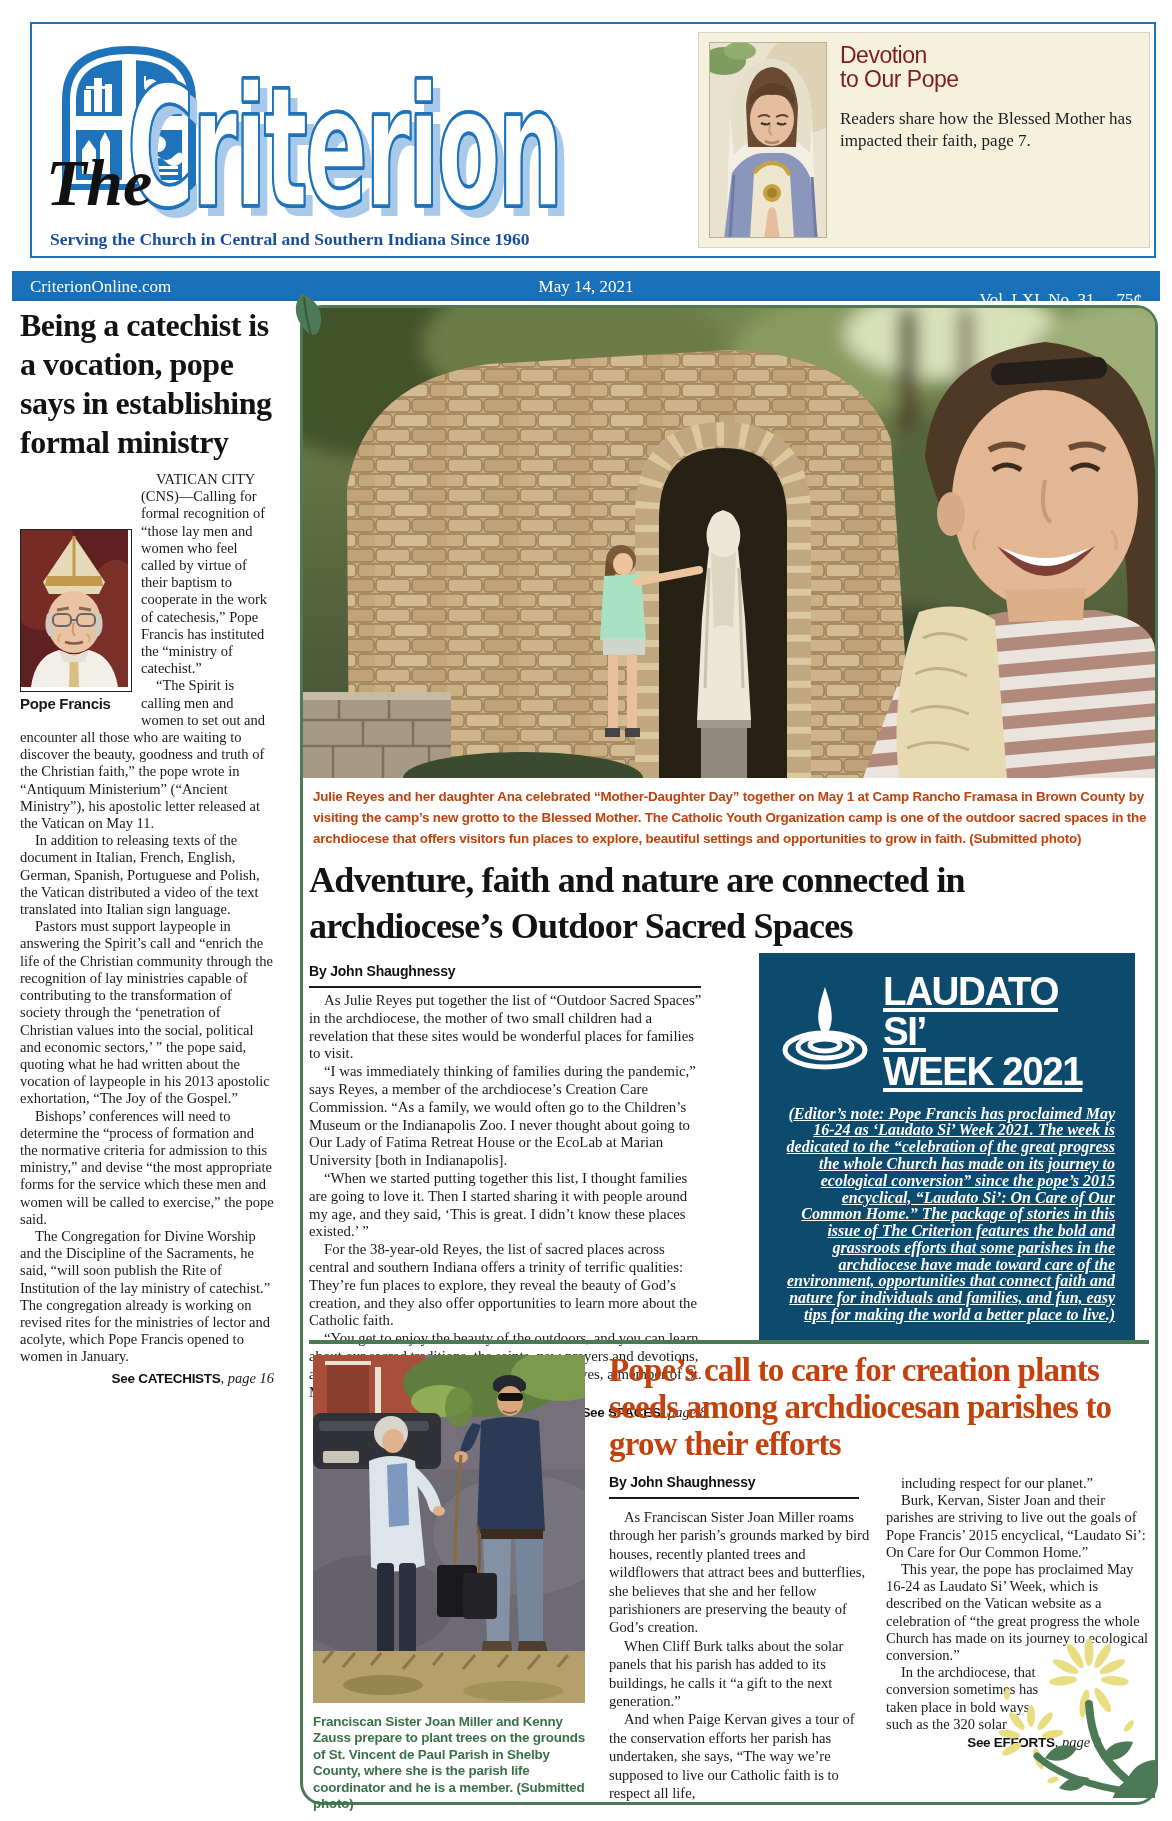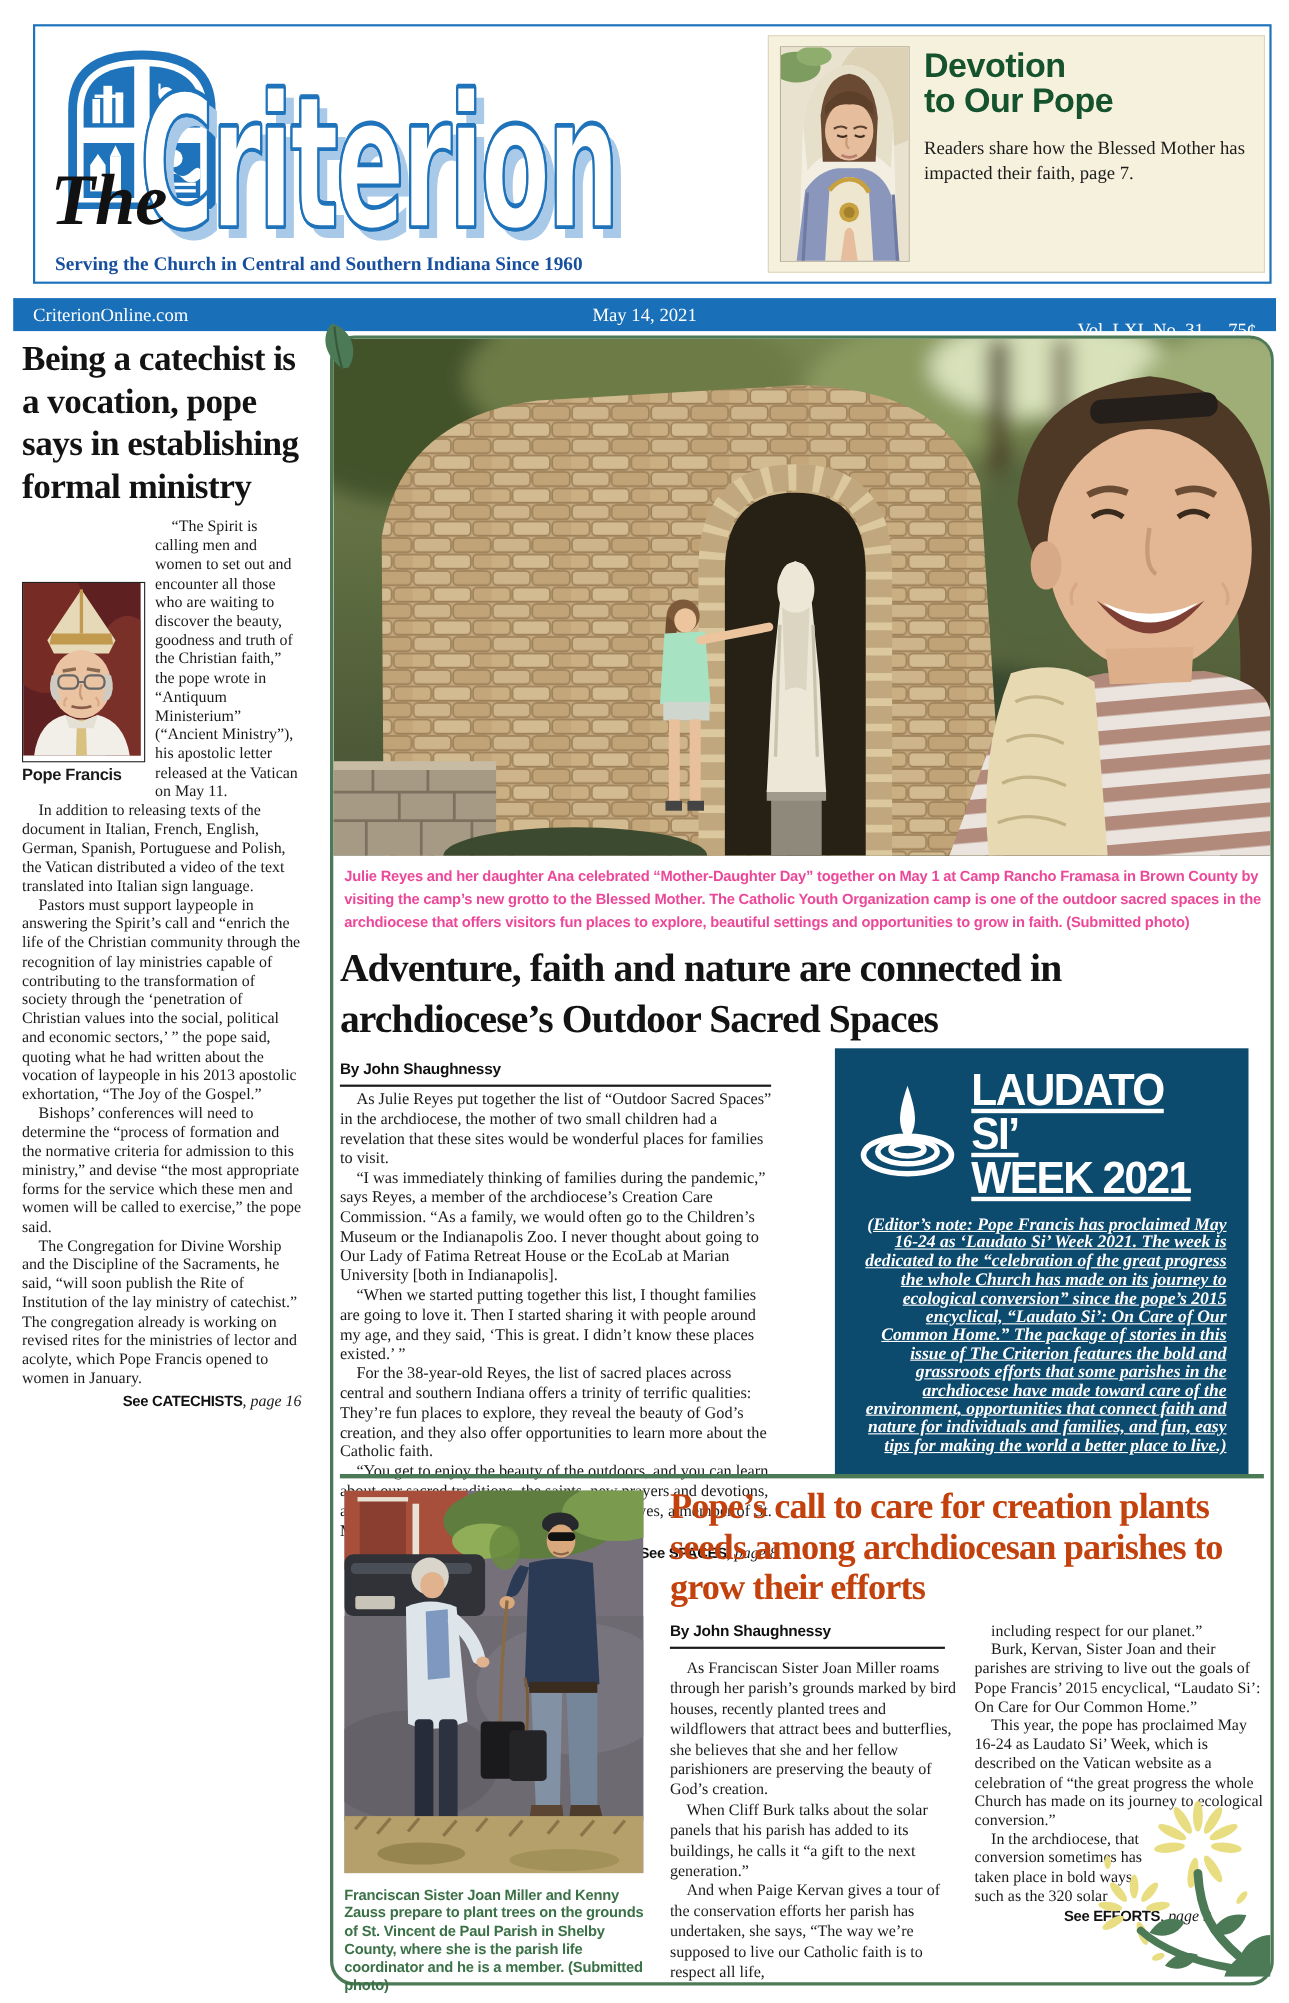--- a/index.html
+++ b/index.html
@@ -15,22 +15,22 @@
               font:italic bold 66px/1 "Liberation Serif", serif; color:#111; }
   .criterion-word { position:absolute; left:95px; top:40px; z-index:4;
               font-family:"DejaVu Sans", sans-serif; font-weight:bold; font-size:168px; line-height:1;
               letter-spacing:-5px; color:#fff; transform:scaleX(0.55); transform-origin:0 0;
               -webkit-text-stroke:3.4px #1f73ba;
               text-shadow:2px 0 0 #1f73ba,-2px 0 0 #1f73ba,0 2px 0 #1f73ba,0 -2px 0 #1f73ba,15px 10px 0 #a9c9e8; }
   .tagline { position:absolute; left:18px; bottom:8px; font:bold 17.5px/1 "Liberation Serif", serif; color:#174f9e; }
   .promo { position:absolute; right:4px; top:8px; bottom:8px; width:452px; background:#f6f1dd;
            border:1px solid #ddd5bc; padding:9px 10px; display:flex; gap:13px; z-index:5; }
   .promo-img { flex:0 0 118px; border:1px solid #b8b09a; overflow:hidden; }
-  .promo-title { font-family:"Liberation Sans", sans-serif; font-weight:bold; font-size:31px;
-                 line-height:1.04; color:#14532d; letter-spacing:-0.5px; margin-top:2px; }
+  .promo-title { font-family:"Liberation Sans", sans-serif; font-weight:normal; font-size:23px;
+                 line-height:1.04; color:#7f1d1d; letter-spacing:-0.5px; margin-top:2px; }
   .promo-blurb { margin-top:16px; font:17px/1.32 "Liberation Serif", serif; color:#1c1c1c; }
 
   
   .datebar { position:absolute; left:12px; top:271px; width:1148px; height:30px; background:#1a70b8;
              color:#fff; display:flex; align-items:center; padding:0 18px;
              font:17px/1 "Liberation Serif", serif; }
   .datebar .db-date { position:absolute; left:0; right:0; text-align:center; }
   .datebar .db-right { margin-left:auto; display:flex; gap:22px;margin-top:27px; }
 
   
@@ -45,21 +45,21 @@
   .see-tag { font:bold 13.5px/1 "Liberation Sans", sans-serif; letter-spacing:-0.3px; color:#111; }
   .see-page { font:italic 14.5px/1 "Liberation Serif", serif; }
 
   
   .frame { position:absolute; left:300px; top:305px; width:858px; height:1500px;
            border:3px solid #4d7a56; border-radius:22px; }
   .leaf-decor { position:absolute; left:-14px; top:-17px; z-index:8; }
   .main-photo { position:absolute; left:0; top:0; width:852px; height:470px;
                 border-radius:18px 18px 0 0; overflow:hidden; }
   .main-caption { position:absolute; left:10px; top:479px; width:834px;
-                  font:bold 13.4px/1.55 "Liberation Sans", sans-serif; letter-spacing:-0.2px; color:#ec4899; }
+                  font:bold 13.4px/1.55 "Liberation Sans", sans-serif; letter-spacing:-0.2px; color:#c2410c; }
   .main-head { position:absolute; left:6px; top:549px; width:720px;
                font:bold 36px/46px "Liberation Serif", serif; letter-spacing:-0.8px; color:#131313; }
   .byline { font:bold 14px/1 "Liberation Sans", sans-serif; letter-spacing:-0.2px; color:#111;
             border-bottom:2px solid #1a1a1a; padding-bottom:8px; }
   .main-byline { position:absolute; left:6px; top:656px; width:392px; }
   .art-text { position:absolute; left:6px; top:684px; width:398px; font-size:14.8px; line-height:17.8px; }
   .laudato { position:absolute; right:20px; top:645px; width:376px; background:#0c4a6e; color:#fff;
              padding:18px 20px 16px 20px;text-decoration:underline; }
   .laudato-head { display:flex; align-items:center; gap:12px; }
   .laudato-title { font-family:"Liberation Sans", sans-serif; font-weight:bold; font-size:41px;
@@ -189,20 +189,21 @@
             <path d="M53,92 q-3,10 1,14" stroke="#c99a76" stroke-width="2" fill="none"></path>
             <path d="M44,112 q9,3 18,0" stroke="#8a5a48" stroke-width="2.5" fill="none"></path>
             <path d="M40,104 q-4,4 -2,8 M66,104 q4,4 2,8" stroke="#d8a886" stroke-width="2" fill="none"></path>
             <path d="M10,157 Q14,126 38,120 L53,126 L68,120 Q92,126 97,157 Z" fill="#f2efe8"></path>
             <path d="M49,124 L57,124 L58,157 L48,157 Z" fill="#d8c080"></path>
             <path d="M38,120 L53,126 L68,120 L64,132 L42,132 Z" fill="#e4e0d4"></path>
           </svg>
         </div>
         <figcaption class="fig-cap">Pope Francis</figcaption>
       </figure>
+    <p>VATICAN CITY (CNS)—Calling for formal recognition of “those lay men and women who feel called by virtue of their baptism to cooperate in the work of catechesis,” Pope Francis has instituted the “ministry of catechist.”</p>
         <p>“The Spirit is calling men and women to set out and encounter all those who are waiting to discover the beauty, goodness and truth of the Christian faith,” the pope wrote in “Antiquum Ministerium” (“Ancient Ministry”), his apostolic letter released at the Vatican on May 11.</p>
         <p>In addition to releasing texts of the document in Italian, French, English, German, Spanish, Portuguese and Polish, the Vatican distributed a video of the text translated into Italian sign language.</p>
         <p>Pastors must support laypeople in answering the Spirit’s call and “enrich the life of the Christian community through the recognition of lay ministries capable of contributing to the transformation of society through the ‘penetration of Christian values into the social, political and economic sectors,’ ” the pope said, quoting what he had written about the vocation of laypeople in his 2013 apostolic exhortation, “The Joy of the Gospel.”</p>
         <p>Bishops’ conferences will need to determine the “process of formation and the normative criteria for admission to this ministry,” and devise “the most appropriate forms for the service which these men and women will be called to exercise,” the pope said.</p>
         <p>The Congregation for Divine Worship and the Discipline of the Sacraments, he said, “will soon publish the Rite of Institution of the lay ministry of catechist.” The congregation already is working on revised rites for the ministries of lector and acolyte, which Pope Francis opened to women in January.</p>
       </div>
     <div class="see-line">
       <span class="see-tag">See CATECHISTS</span><span class="see-page">, page 16</span>
     </div>
   </article>

